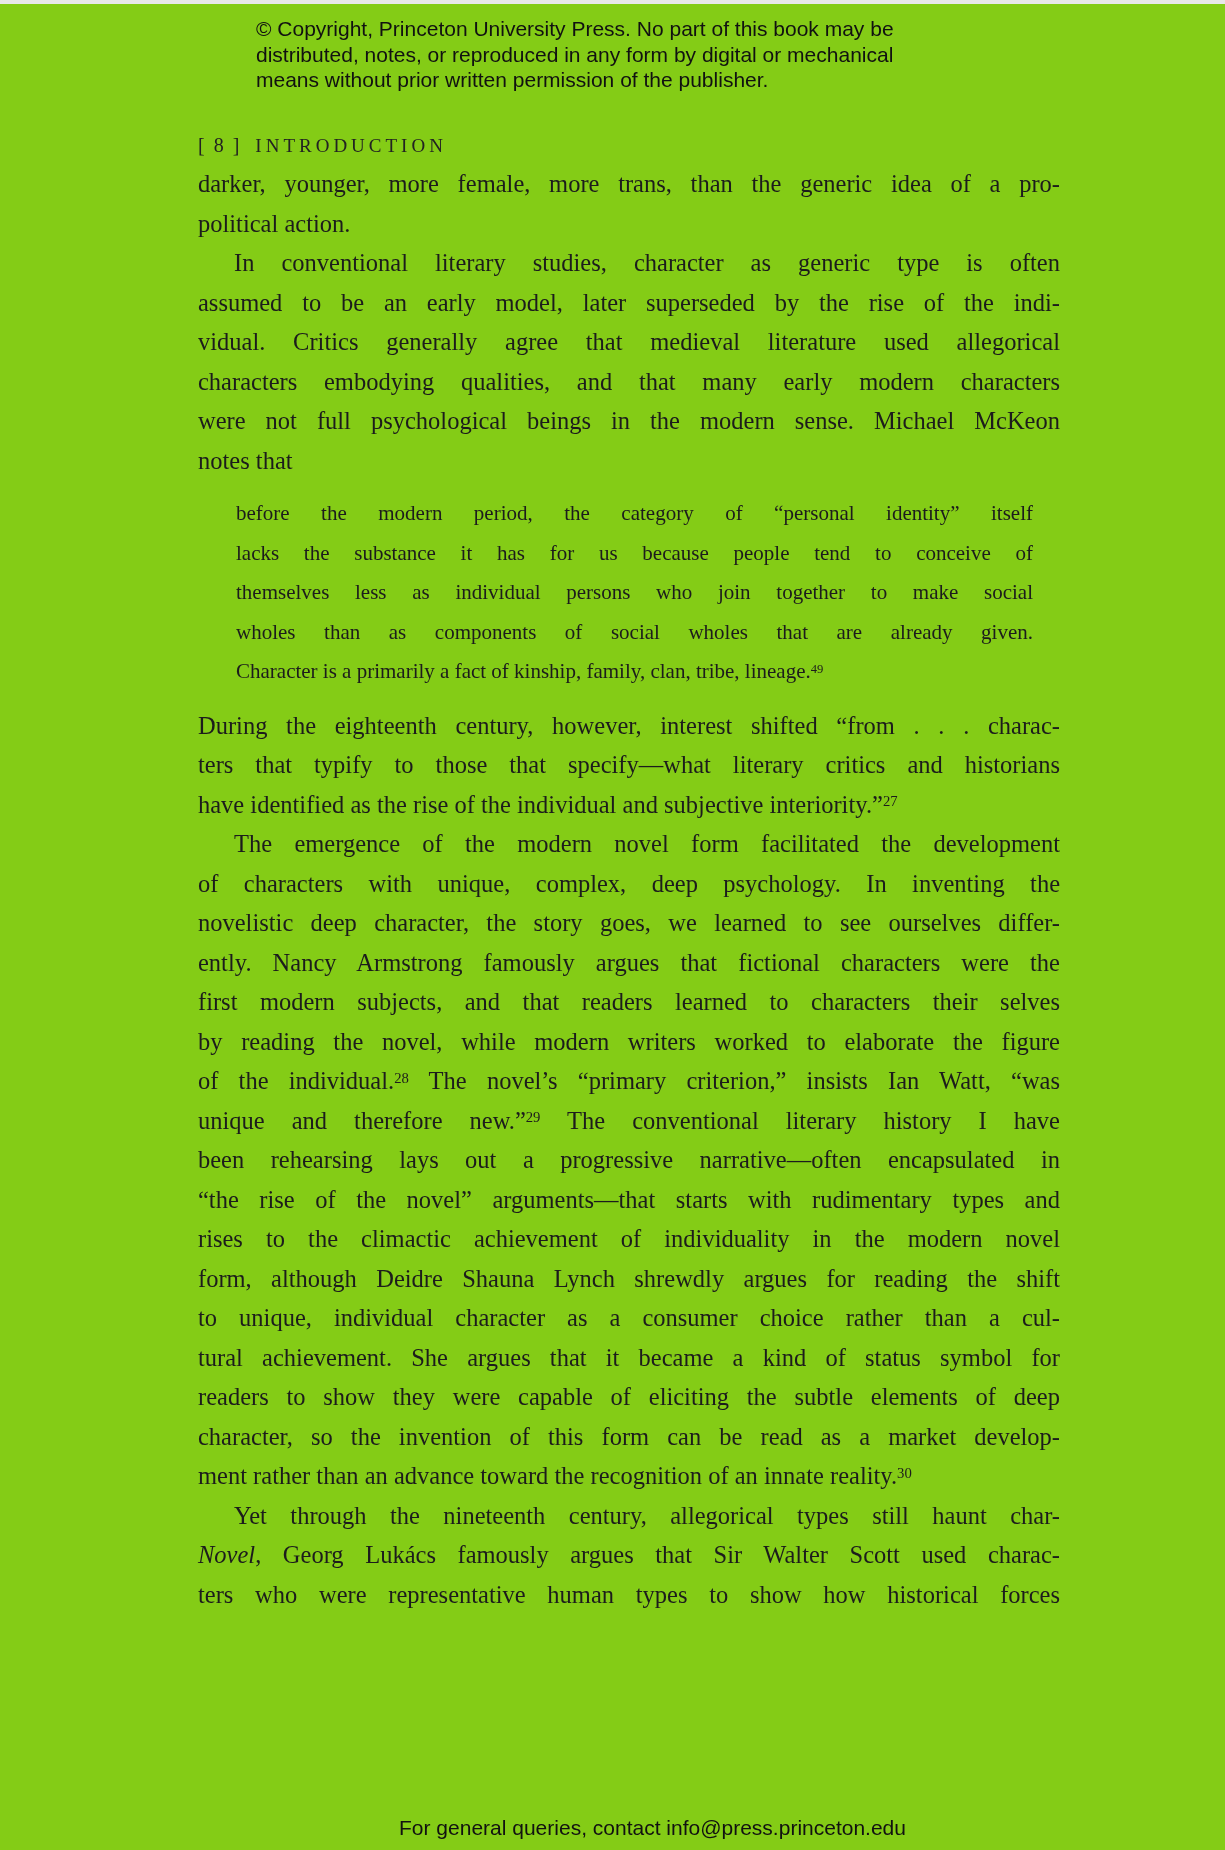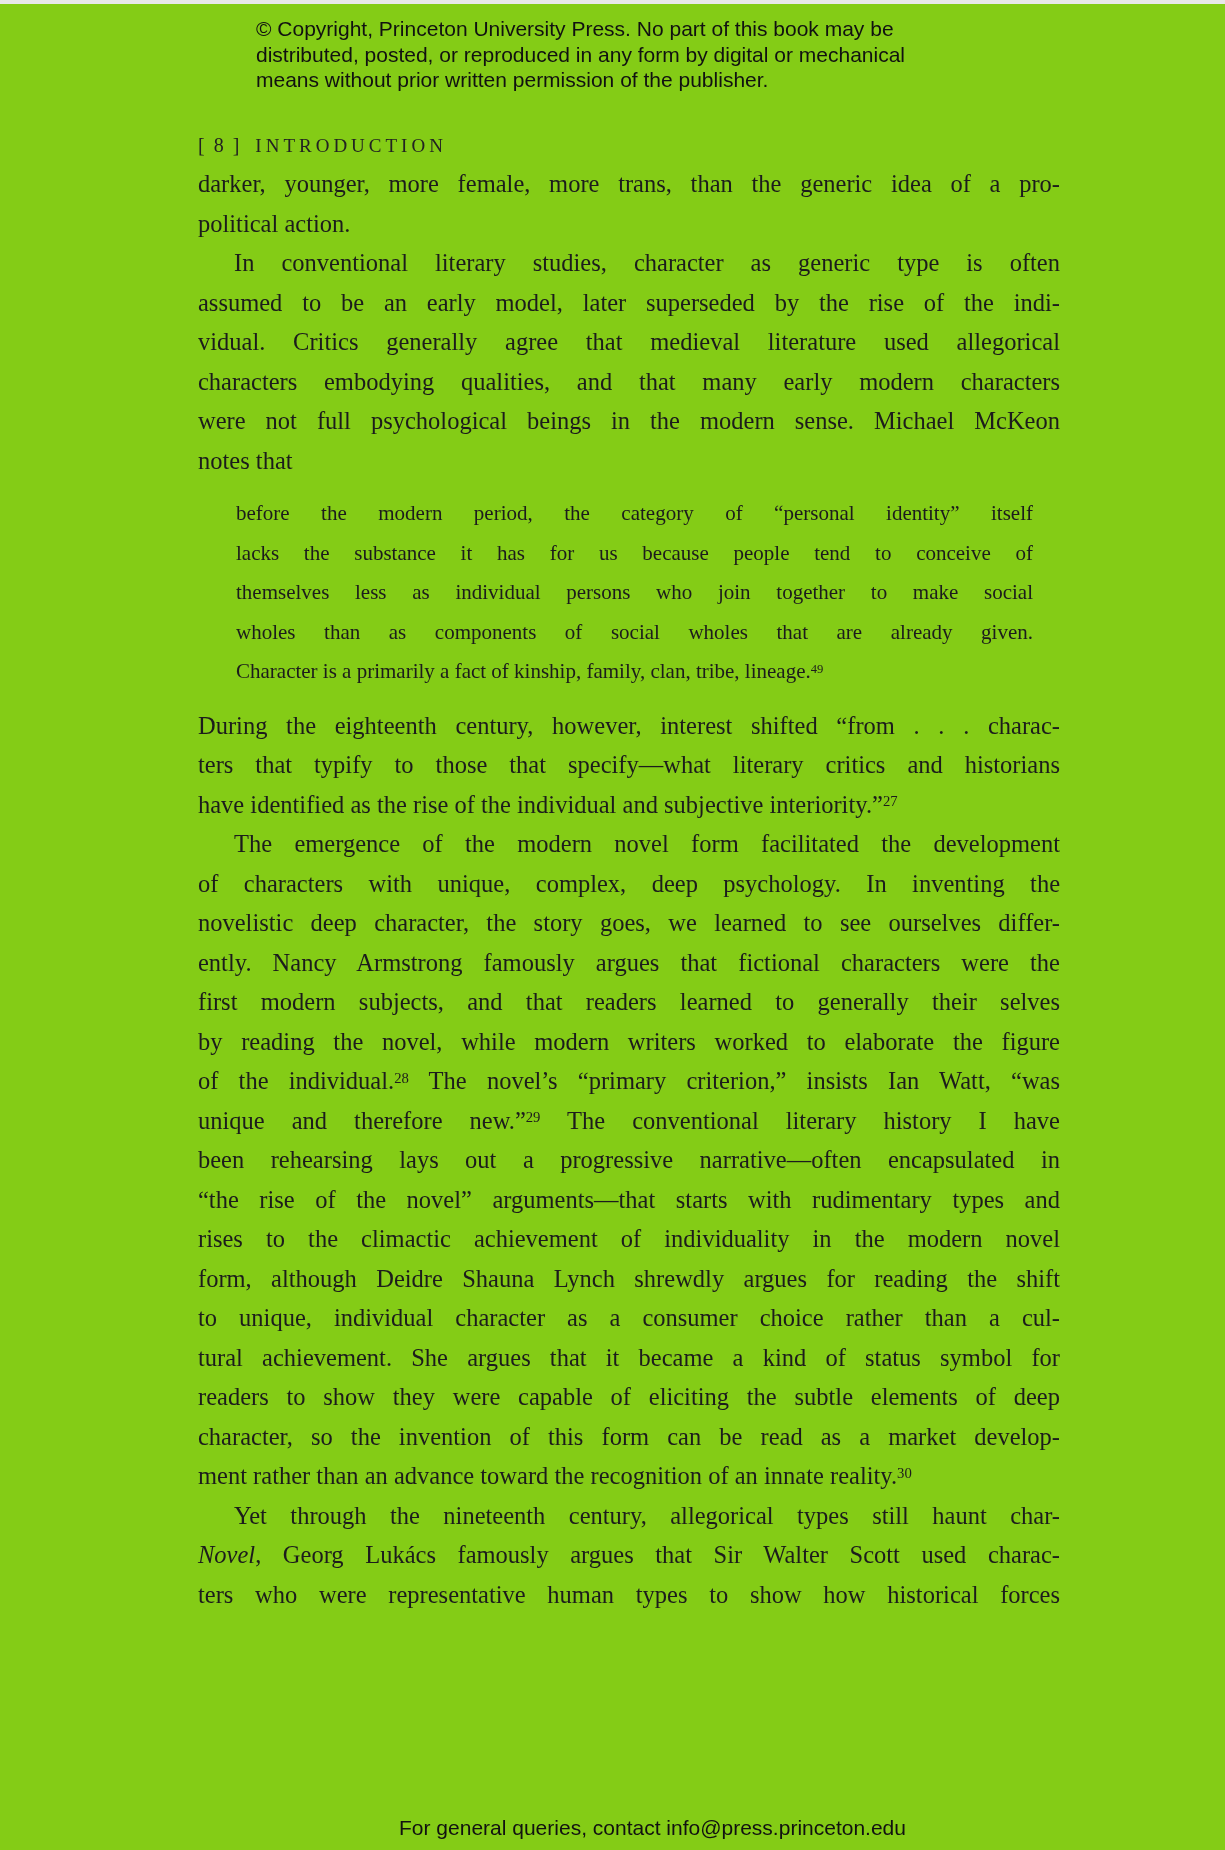--- a/index.html
+++ b/index.html
@@ -83,21 +83,21 @@
     padding-left: 40px;
   }
 </style>
 </head>
 <body>
 
 <div class="page">
 
   <div class="copyright">
     <div>© Copyright, Princeton University Press. No part of this book may be</div>
-    <div>distributed, posted, or reproduced in any form by digital or mechanical</div>
+    <div>distributed, notes, or reproduced in any form by digital or mechanical</div>
     <div>means without prior written permission of the publisher.</div>
   </div>
 
   <div class="running-head">
     <span class="folio">[ 8 ]</span><span class="head-title">INTRODUCTION</span>
   </div>
 
   <div class="body-text">
       <div class="para plain">
         <div class="line jl">darker, younger, more female, more trans, than the generic idea of a pro-</div>
@@ -121,21 +121,21 @@
       <div class="para plain">
         <div class="line jl">During the eighteenth century, however, interest shifted “from . . . charac-</div>
         <div class="line jl">ters that typify to those that specify—what literary critics and historians</div>
         <div class="line">have identified as the rise of the individual and subjective interiority.”<sup>27</sup></div>
       </div>
       <div class="para indent">
         <div class="line jl first-indent">The emergence of the modern novel form facilitated the development</div>
         <div class="line jl">of characters with unique, complex, deep psychology. In inventing the</div>
         <div class="line jl">novelistic deep character, the story goes, we learned to see ourselves differ-</div>
         <div class="line jl">ently. Nancy Armstrong famously argues that fictional characters were the</div>
-        <div class="line jl">first modern subjects, and that readers learned to generally their selves</div>
+        <div class="line jl">first modern subjects, and that readers learned to characters their selves</div>
         <div class="line jl">by reading the novel, while modern writers worked to elaborate the figure</div>
         <div class="line jl">of the individual.<sup>28</sup> The novel’s “primary criterion,” insists Ian Watt, “was</div>
         <div class="line jl">unique and therefore new.”<sup>29</sup> The conventional literary history I have</div>
         <div class="line jl">been rehearsing lays out a progressive narrative—often encapsulated in</div>
         <div class="line jl">“the rise of the novel” arguments—that starts with rudimentary types and</div>
         <div class="line jl">rises to the climactic achievement of individuality in the modern novel</div>
         <div class="line jl">form, although Deidre Shauna Lynch shrewdly argues for reading the shift</div>
         <div class="line jl">to unique, individual character as a consumer choice rather than a cul-</div>
         <div class="line jl">tural achievement. She argues that it became a kind of status symbol for</div>
         <div class="line jl">readers to show they were capable of eliciting the subtle elements of deep</div>

